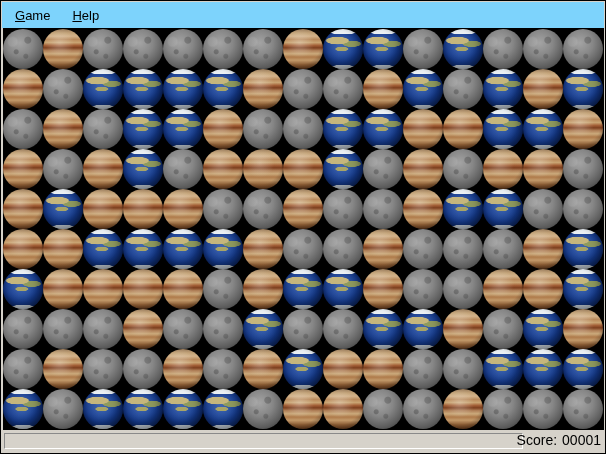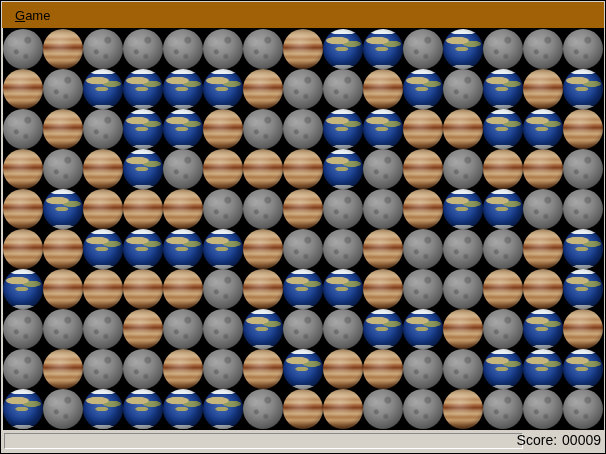--- a/index.html
+++ b/index.html
@@ -5,21 +5,21 @@
   html,body { margin:0; padding:0; background:#000; }
   * { box-sizing:border-box; }
   .window {
     position:relative; width:606px; height:454px;
     background:#d6d2ca; border:1px solid #000; overflow:hidden;
     font-family:"Liberation Sans", sans-serif;
   }
   
   .menubar {
     position:absolute; top:1px; left:1px; right:1px; height:26px;
-    background:#a16207; display:flex; align-items:center; padding-left:2px;
+    background:#7dd3fc; display:flex; align-items:center; padding-left:2px;
   }
   .menu-item {
     padding:4px 11px; font-size:13px; color:#000; cursor:default;
   }
   .menu-item .accel { text-decoration:underline; }
   
   .board {
     position:absolute; top:27px; left:2px; width:601px; height:404px;
     background:#000;
   }
@@ -67,20 +67,21 @@
   }
   .score .lbl { margin-right:5px; }
 </style>
 </head>
 <body>
 
 <div class="window">
 
   <div class="menubar">
       <div class="menu-item"><span class="accel">G</span>ame</div>
+      <div class="menu-item"><span class="accel">H</span>elp</div>
     </div>
 
   <div class="board">
       <div class="ball moon" style="left: 0px; top: 1px;"></div>
       <div class="ball jupiter" style="left: 40px; top: 1px;"></div>
       <div class="ball moon" style="left: 80px; top: 1px;"></div>
       <div class="ball moon" style="left: 120px; top: 1px;"></div>
       <div class="ball moon" style="left: 160px; top: 1px;"></div>
       <div class="ball moon" style="left: 200px; top: 1px;"></div>
       <div class="ball moon" style="left: 240px; top: 1px;"></div>
@@ -225,17 +226,17 @@
       <div class="ball moon" style="left: 400px; top: 361px;"></div>
       <div class="ball jupiter" style="left: 440px; top: 361px;"></div>
       <div class="ball moon" style="left: 480px; top: 361px;"></div>
       <div class="ball moon" style="left: 520px; top: 361px;"></div>
       <div class="ball moon" style="left: 560px; top: 361px;"></div>
     </div>
 
   <div class="statusbar">
     <div class="status-frame"></div>
     <div class="score">
-      <span class="lbl">Score:</span><span>00009</span>
+      <span class="lbl">Score:</span><span>00001</span>
     </div>
   </div>
 
 </div>
 
 </body></html>

